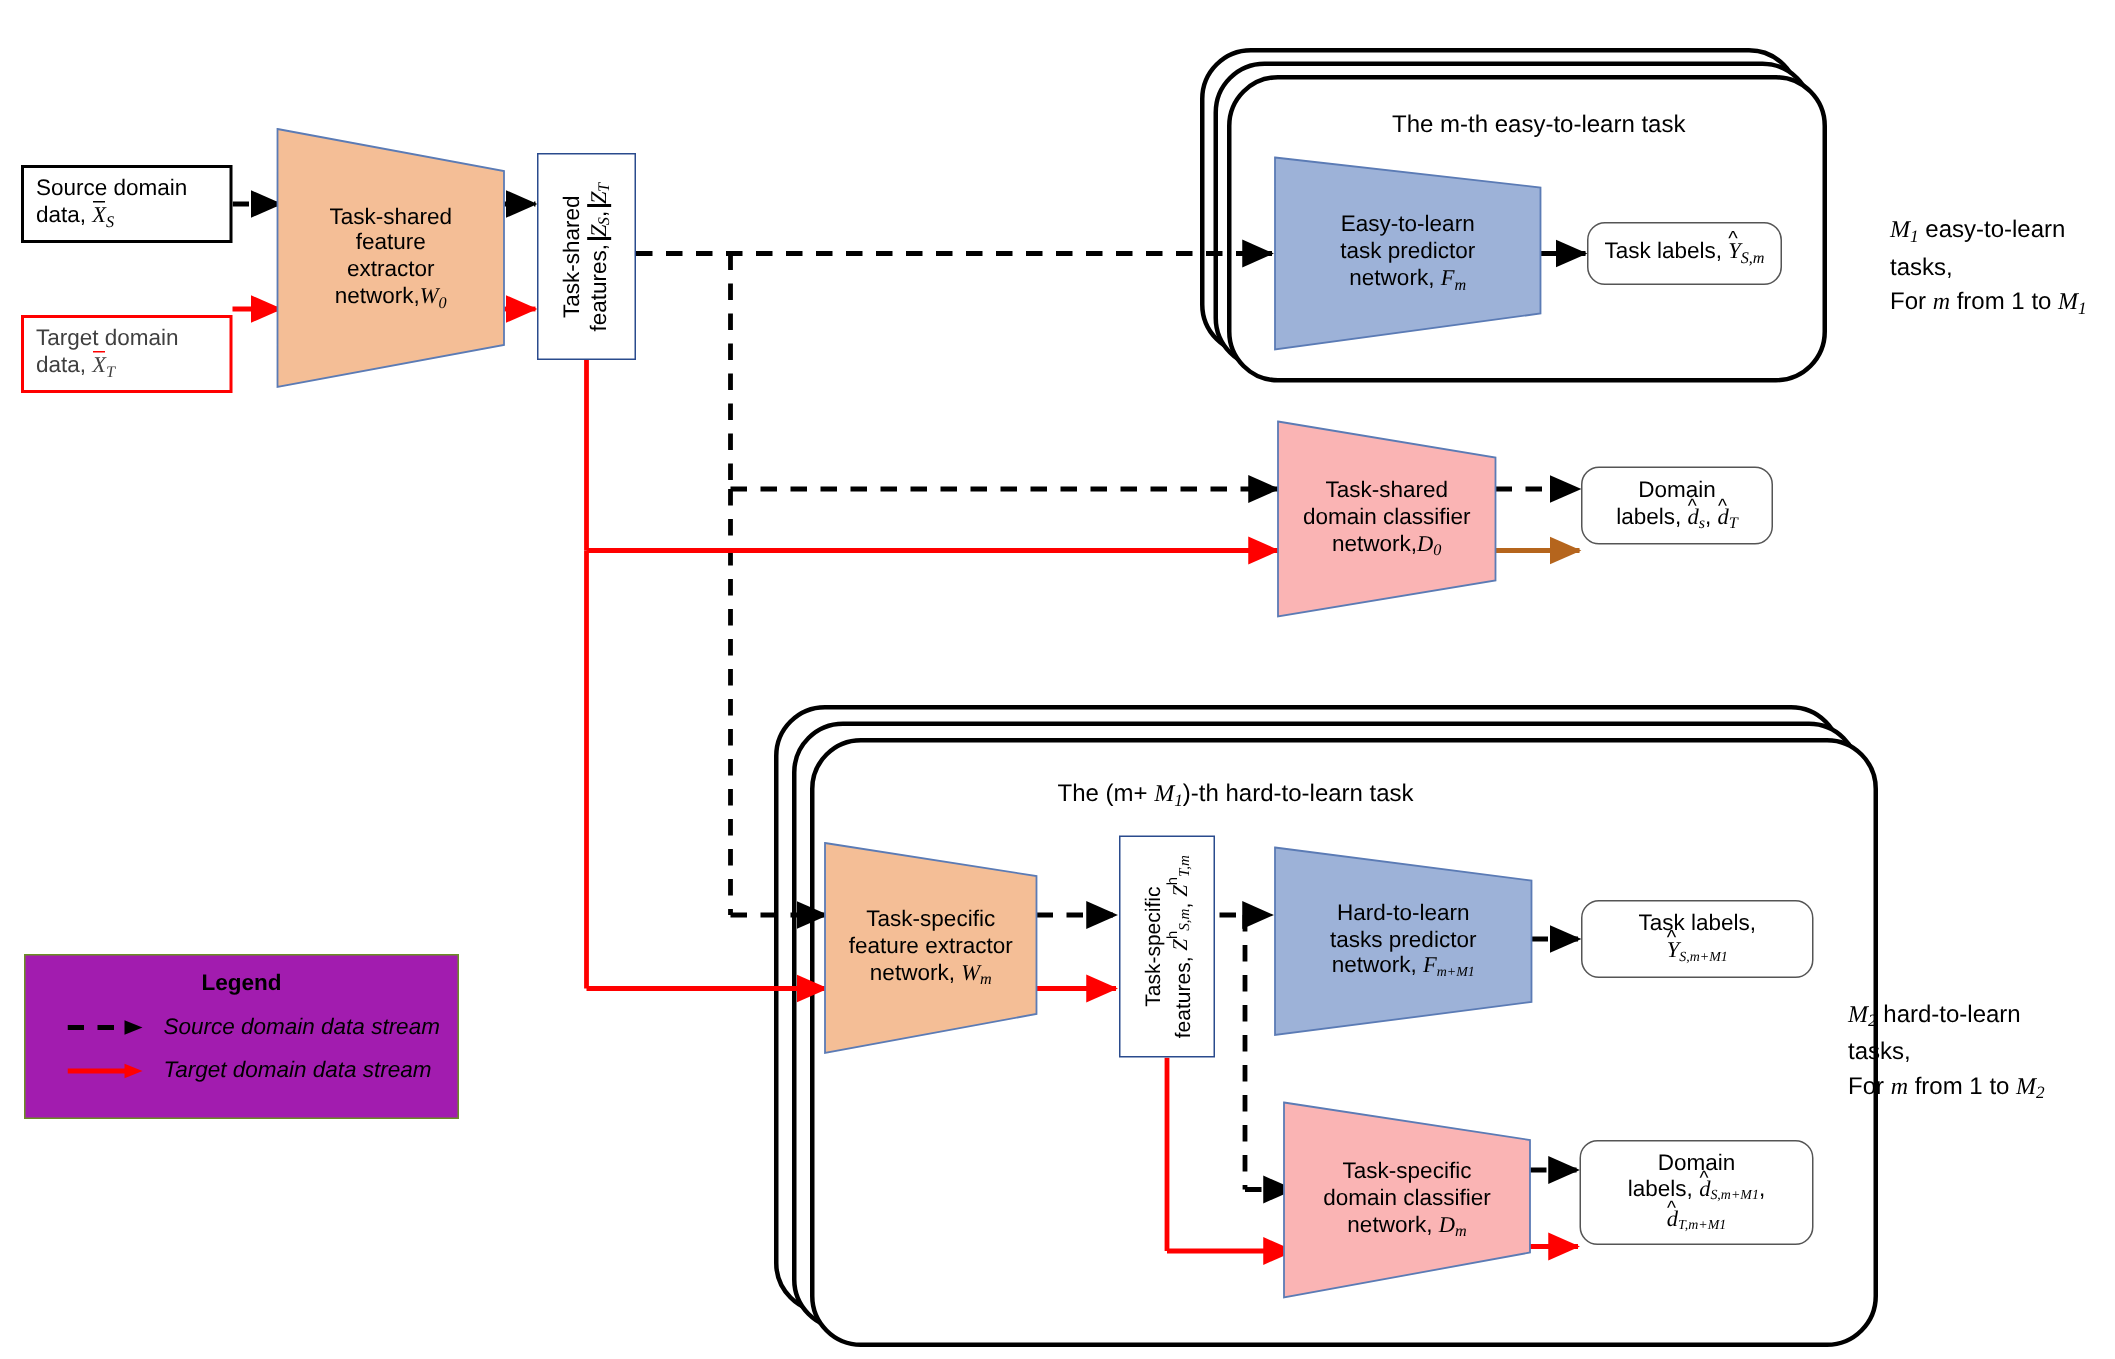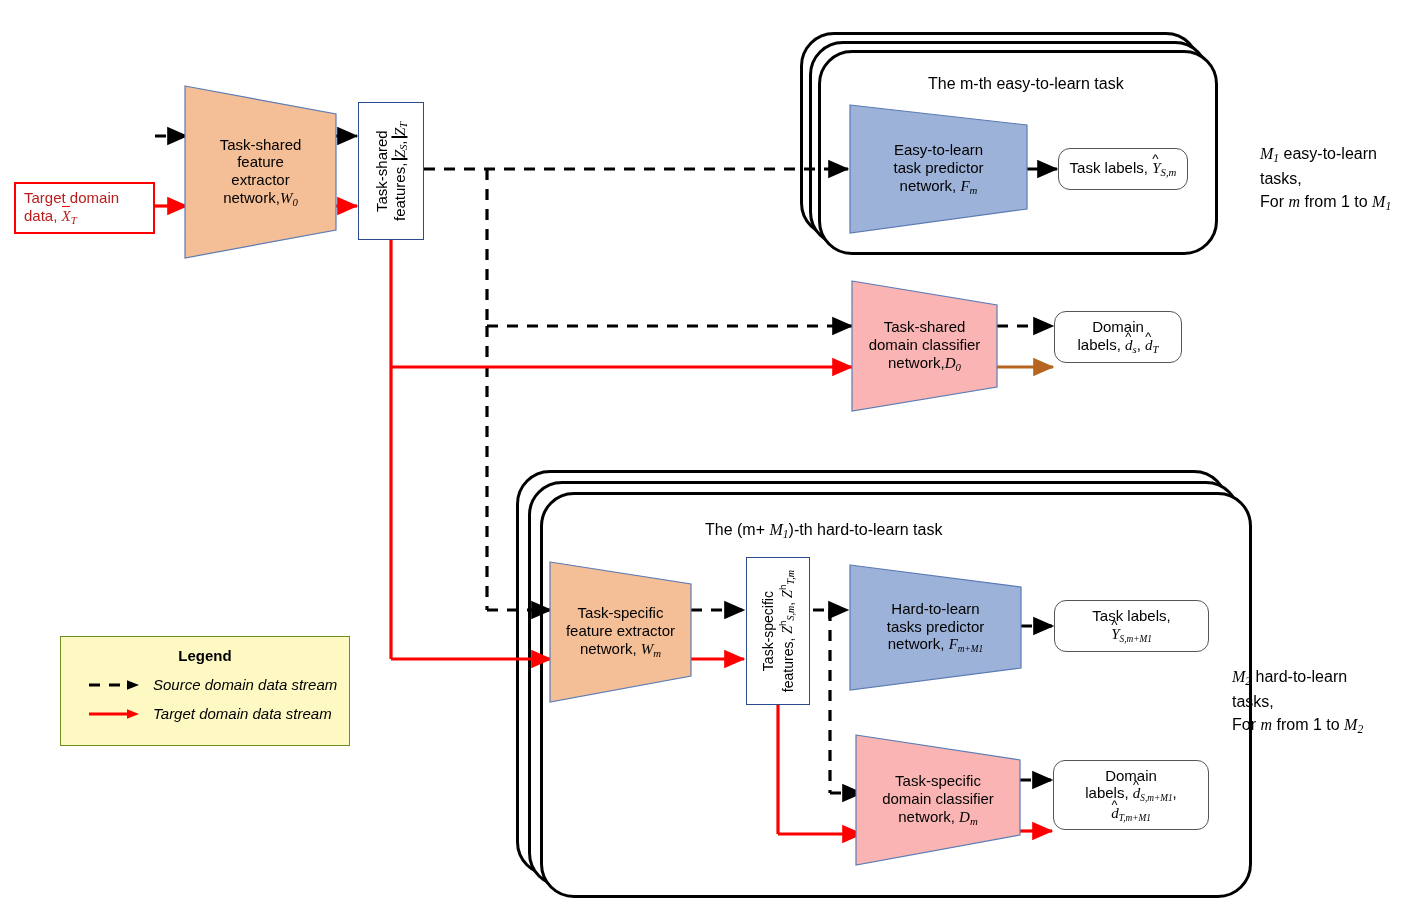--- a/index.html
+++ b/index.html
@@ -5,42 +5,42 @@
   html,body{margin:0;padding:0;background:#ffffff;}
   body{width:1410px;height:906px;font-family:"Liberation Sans",sans-serif;color:#000;}
   #stage{position:relative;width:1410px;height:906px;overflow:hidden;}
   svg#wires{position:absolute;left:0;top:0;width:1410px;height:906px;pointer-events:none;}
 
   .node{position:absolute;box-sizing:border-box;display:flex;align-items:center;justify-content:center;text-align:center;}
   .txt{line-height:1.18;}
 
   
   .rect{border:2px solid #000;background:#fff;font-size:15px;padding:4px 8px;justify-content:flex-start;text-align:left;}
-  .rect.red{border-color:#ff0000;color:#b91c1c;}
+  .rect.red{border-color:#ff0000;color:#404040;margin-top:28px;}
 
   
   .vbox{border:1.5px solid #2a4b8d;background:#fff;font-size:15px;}
   .vbox .txt{writing-mode:vertical-rl;transform:rotate(180deg);white-space:nowrap;text-align:center;}
 
   
   .pill{border:1.5px solid #555;border-radius:12px;background:#fff;font-size:15px;padding:4px 4px;}
 
   
   .trap{position:absolute;}
   .trap svg{position:absolute;left:0;top:0;overflow:visible;}
   .trap .lbl{position:absolute;left:0;top:0;width:100%;height:100%;display:flex;align-items:center;
              justify-content:center;text-align:center;font-size:15px;line-height:1.25;}
 
   
   .card{position:absolute;border:3px solid #000;border-radius:34px;background:#fff;box-sizing:border-box;}
 
   .grouptitle{position:absolute;font-size:16px;white-space:nowrap;}
   .side{position:absolute;font-size:16px;line-height:1.45;}
 
-  .legend{position:absolute;border:1.5px solid #6b8e23;background:#fef9c3;box-sizing:border-box;margin-left:44px;}
+  .legend{position:absolute;border:1.5px solid #6b8e23;background:#a21caf;box-sizing:border-box;}
   .legend .ltitle{text-align:center;font-weight:bold;font-size:15px;margin-top:10px;}
   .legend .lrow{display:flex;align-items:center;font-size:15px;margin-top:12px;padding-left:28px;font-style:italic;}
   .legend .lrow span.t{margin-left:12px;}
 
   i.it{font-style:italic;font-family:"Liberation Serif",serif;}
   .sub{font-size:0.72em;vertical-align:-0.28em;}
   .ovl{position:relative;}
   .ovl .bar{position:absolute;left:0;right:1px;top:-0.08em;height:1.2px;background:#000;}
   .hat{position:relative;}
 </style>
@@ -116,20 +116,26 @@
       <path d="M778,834 L862,834" marker-end="url(#ah-red)"></path>
 
       <path d="M1020,831 L1052,831" marker-end="url(#ah-red)"></path>
     </g>
 
     <g stroke="#B5651D" stroke-width="3.2" fill="none">
       <path d="M997,367 L1053,367" marker-end="url(#ah-brown)"></path>
     </g>
   </svg>
 
+  <div class="node rect" style="left:14px;top:110px;width:141px;height:52px;">
+    <div class="txt">
+      <span>Source domain</span><br>
+      <span><span>data, </span><span class="ovl"><i class="it">X</i><span class="bar"></span></span><i class="it sub">S</i></span>
+    </div>
+  </div>
 
   <div class="node rect red" style="left:14px;top:182px;width:141px;height:52px;">
     <div class="txt">
       <span>Target domain</span><br>
       <span><span>data, </span><span class="ovl"><i class="it">X</i><span class="bar" style="background:#ff0000"></span></span><i class="it sub">T</i></span>
     </div>
   </div>
 
   <div class="trap" style="left:185px;top:86px;width:151px;height:172px;">
     <svg width="151" height="172" viewBox="0 0 151 172">

